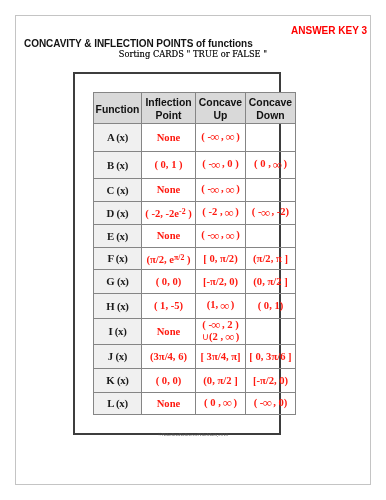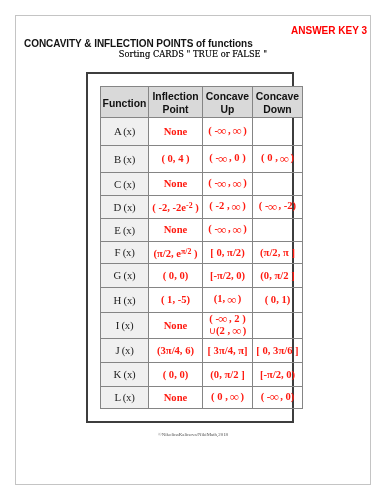--- a/index.html
+++ b/index.html
@@ -42,25 +42,25 @@
     font-family: "DejaVu Serif", serif;
     font-weight: normal;
     font-size: 8.3px;
     color: #1a1a1a;
     white-space: nowrap;
     letter-spacing: 0.02px;
     text-shadow: 0 0 0.25px rgba(20,20,20,0.75);
   }
   .tablebox {
     position: absolute;
-    left: 70px; top: 56px;
+    left: 57px; top: 56px;
     width: 208px;
     border: 2px solid #3d3d3d;
     box-sizing: border-box;
-    padding: 12px;
+    padding: 18px;
     background: #fff;
   }
   table.main {
     width: 100%;
     border-collapse: collapse;
     table-layout: fixed;
     box-sizing: border-box;
   }
   table.main td, table.main th {
     border: 1px solid #858585;
@@ -75,21 +75,21 @@
     font-weight: bold;
     font-size: 10.4px;
     color: #111;
     line-height: 13.3px;
     padding-top: 3px !important;
     vertical-align: middle;
   }
   td.fn {
     background: #f0f0f0;
     font-family: "Liberation Serif", serif;
-    font-weight: normal;
+    font-weight: bold;
     font-size: 10.8px;
     color: #1c1c1c;
     letter-spacing: -0.25px;
   }
   td.val {
     font-family: "Liberation Serif", serif;
     font-weight: bold;
     font-size: 10.6px;
     color: #fe1a10;
     line-height: 11px;
@@ -126,21 +126,21 @@
     </thead>
     <tbody>
           <tr style="height: 28px;">
             <td class="fn">A (x)</td>
             <td class="val">None</td>
             <td class="val">( -<span class="inf">∞</span> , <span class="inf">∞</span> )</td>
             <td class="val"></td>
           </tr>
           <tr style="height: 27px; margin-left: 48px;">
             <td class="fn">B (x)</td>
-            <td class="val">( 0, 4 )</td>
+            <td class="val">( 0, 1 )</td>
             <td class="val">( -<span class="inf">∞</span> , 0 )</td>
             <td class="val">( 0 , <span class="inf">∞</span> )</td>
           </tr>
           <tr style="height: 23px;">
             <td class="fn">C (x)</td>
             <td class="val">None</td>
             <td class="val">( -<span class="inf">∞</span> , <span class="inf">∞</span> )</td>
             <td class="val"></td>
           </tr>
           <tr style="height: 23px;">

